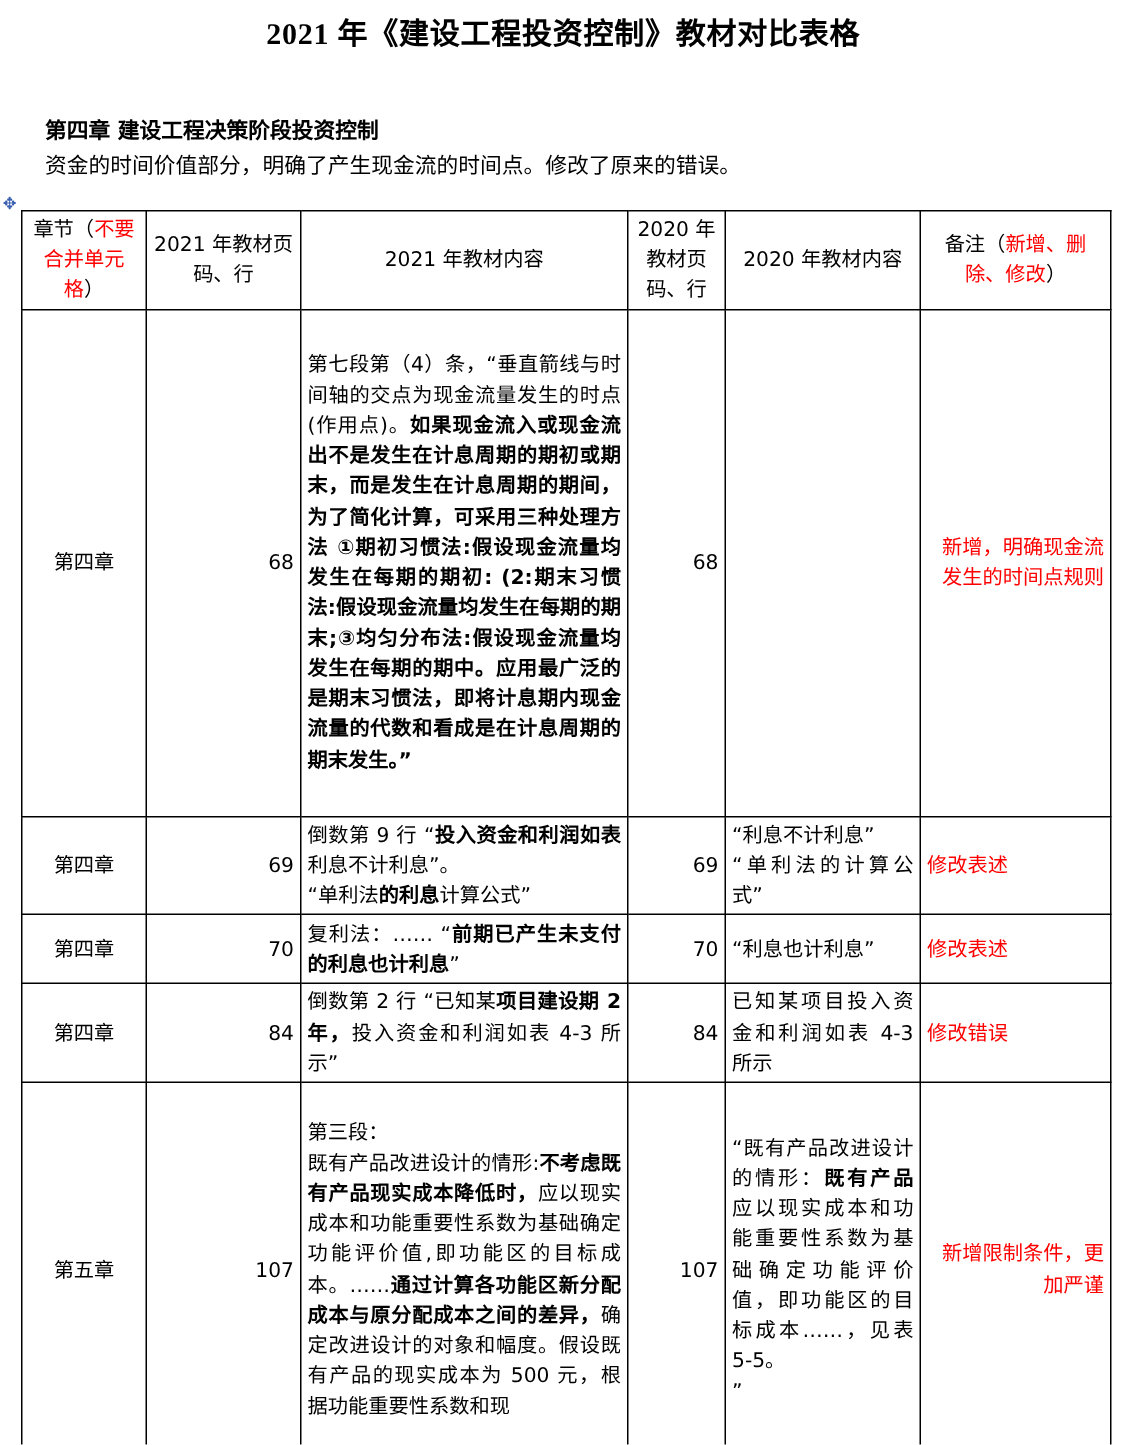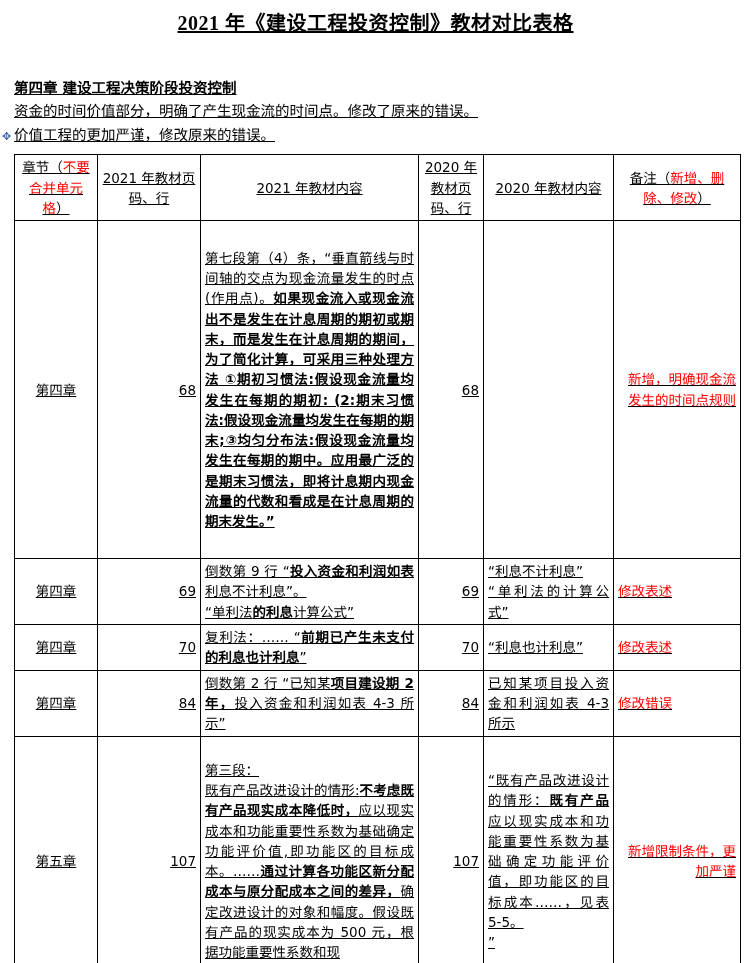--- a/index.html
+++ b/index.html
@@ -8,34 +8,33 @@
     width:751px;height:963px;
     background:#ffffff;
     font-family:"Liberation Serif","DejaVu Serif",serif;
     color:#000000;
     overflow:hidden;
   }
   .page{
     position:relative;
     width:751px;height:963px;
     box-sizing:border-box;
-    text-decoration:underline;
   }
   .doc-title{
     text-align:center;
     font-size:20px;
     font-weight:bold;
     letter-spacing:0.5px;
     margin:0;
     padding-top:11px;
     line-height:1.2;
     font-family:"Liberation Serif","DejaVu Serif",serif;
   }
   .intro{
-    margin:0;
+    margin:16px;
     padding:0 16px 0 14px;
     font-size:14.5px;
     line-height:1.62;
     font-family:"DejaVu Sans","Liberation Sans",sans-serif;
   }
   .intro-block{margin-top:42px;}
   .intro .hd{font-weight:bold;}
   .handle{
     position:absolute;
     left:1px;top:131px;
@@ -117,21 +116,20 @@
 
 <div class="page">
 
   <h1 class="doc-title">2021 年《建设工程投资控制》教材对比表格</h1>
 
   <div class="intro intro-block">
     <div class="hd">第四章  建设工程决策阶段投资控制</div>
     <div>资金的时间价值部分，明确了产生现金流的时间点。修改了原来的错误。</div>
   </div>
   <div class="intro">
-    <div>价值工程的更加严谨，修改原来的错误。</div>
   </div>
 
   <div class="handle">✥</div>
 
   <table class="cmp">
     <colgroup>
       <col class="c-sec">
         <col class="c-p21">
         <col class="c-t21">
       <col class="c-p20">

